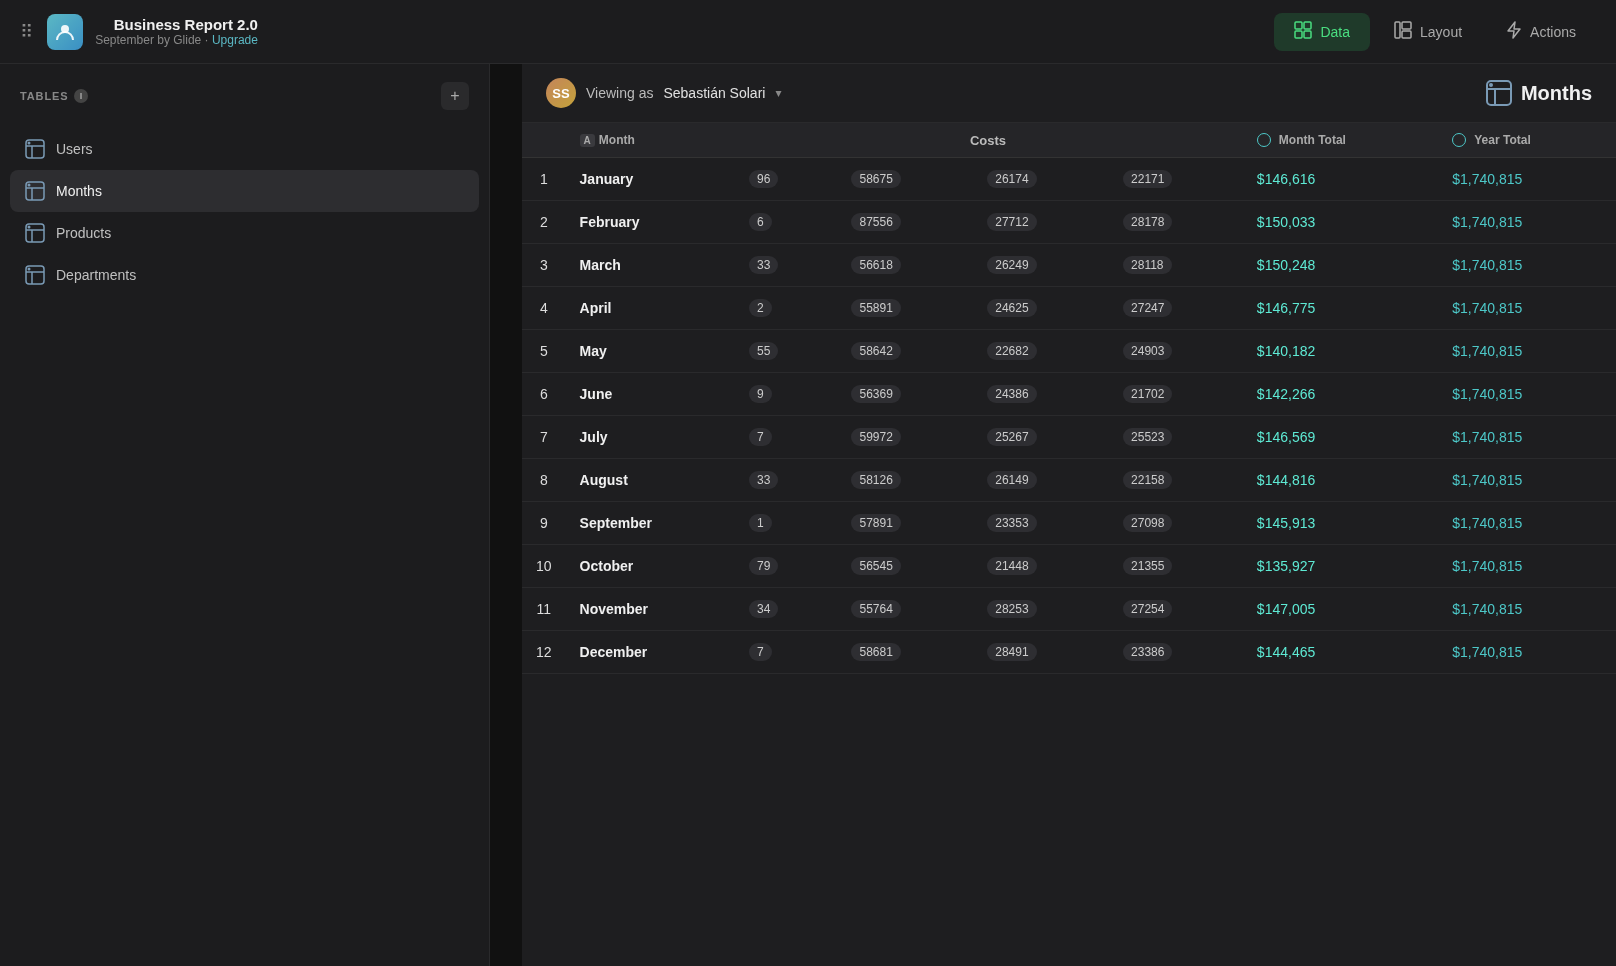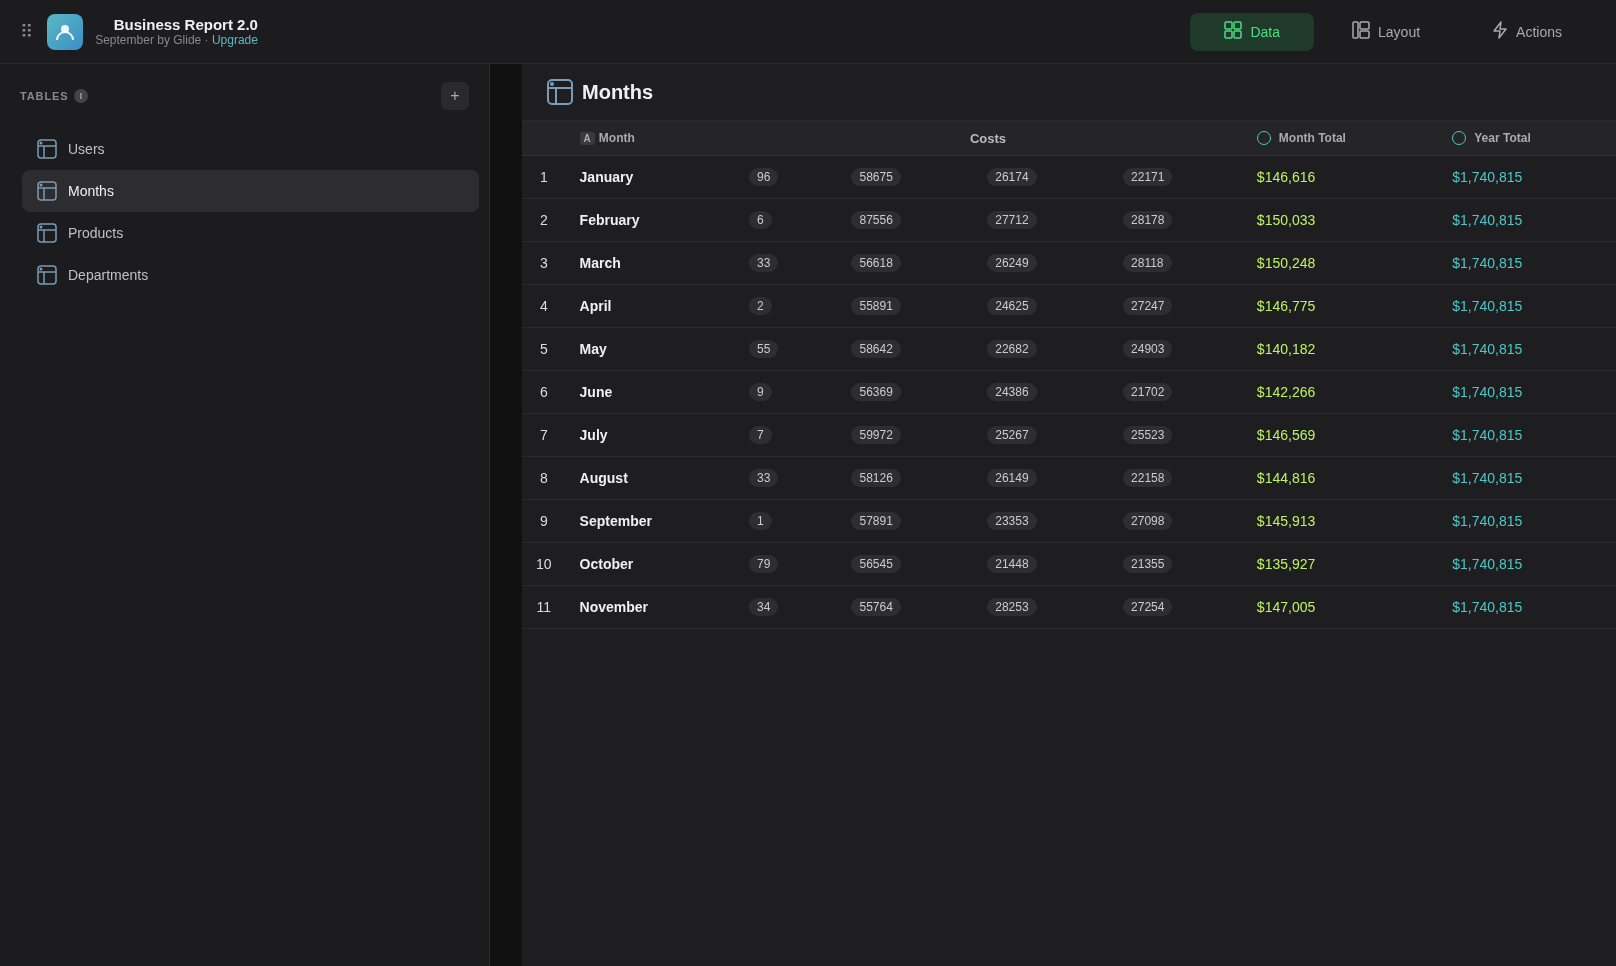--- a/index.html
+++ b/index.html
@@ -75,21 +75,21 @@
     .top-nav {
       display: flex;
       align-items: center;
       gap: 4px;
     }
 
     .nav-btn {
       display: flex;
       align-items: center;
       gap: 8px;
-      padding: 8px 34px;
+      padding: 8px 20px;
       border-radius: 8px;
       cursor: pointer;
       font-size: 14px;
       font-weight: 500;
       color: #aaa;
       background: transparent;
       border: none;
       transition: background 0.15s;
     }
 
@@ -161,21 +161,20 @@
       cursor: pointer;
       display: flex;
       align-items: center;
       justify-content: center;
       font-size: 16px;
     }
 
     .sidebar-items {
       list-style: none;
       padding: 4px 10px;
-      margin-left: 12px;
     }
 
     .sidebar-item {
       display: flex;
       align-items: center;
       gap: 10px;
       padding: 10px 14px;
       border-radius: 8px;
       cursor: pointer;
       color: #c0c0c0;
@@ -316,21 +315,21 @@
       display: inline-block;
       background: #2e2e32;
       border-radius: 12px;
       padding: 2px 8px;
       font-size: 12px;
       color: #ccc;
       margin: 0 2px;
     }
 
     .month-total {
-      color: #bef264;
+      color: #5eead4;
       font-weight: 500;
     }
 
     .year-total {
       color: #4dc8c8;
       font-weight: 500;
     }
 
     .sort-icon {
       display: inline-block;
@@ -459,20 +458,26 @@
             <line x1="8" y1="8" x2="8" y2="20" stroke="currentColor" stroke-width="1.5"></line>
             <circle cx="5" cy="5" r="1.5" fill="currentColor"></circle>
           </svg>
           <span>Departments</span>
         </li>
       </ul>
     </div>
 
     <div class="content-area">
       <div class="content-header">
+        <div class="viewer-info">
+          <div class="avatar">SS</div>
+          <span>Viewing as</span>
+          <span class="viewer-name">Sebastián Solari</span>
+          <span class="chevron-icon">▾</span>
+        </div>
         <div class="table-name-badge">
           <svg class="table-badge-icon" viewBox="0 0 28 28" fill="none">
             <rect x="2" y="2" width="24" height="24" rx="4" stroke="#7a9ab5" stroke-width="2"></rect>
             <line x1="2" y1="10" x2="26" y2="10" stroke="#7a9ab5" stroke-width="2"></line>
             <line x1="10" y1="10" x2="10" y2="26" stroke="#7a9ab5" stroke-width="2"></line>
             <circle cx="6" cy="6" r="2" fill="#7a9ab5"></circle>
           </svg>
           <span>Months</span>
         </div>
       </div>
@@ -761,18 +766,42 @@
     <td>
       <span class="value-chip">27254</span>
     </td>
     <td>
       <span class="month-total">$147,005</span>
     </td>
     <td>
       <span class="year-total">$1,740,815</span>
     </td>
   </tr>
+              <tr>
+    <td class="row-num">12</td>
+    <td>
+      <span class="month-name">December</span>
+    </td>
+    <td>
+      <span class="value-chip">7</span>
+    </td>
+    <td>
+      <span class="value-chip">58681</span>
+    </td>
+    <td>
+      <span class="value-chip">28491</span>
+    </td>
+    <td>
+      <span class="value-chip">23386</span>
+    </td>
+    <td>
+      <span class="month-total">$144,465</span>
+    </td>
+    <td>
+      <span class="year-total">$1,740,815</span>
+    </td>
+  </tr>
             </tbody>
         </table>
       </div>
     </div>
   </div>
 </div>
 
 </body></html>

